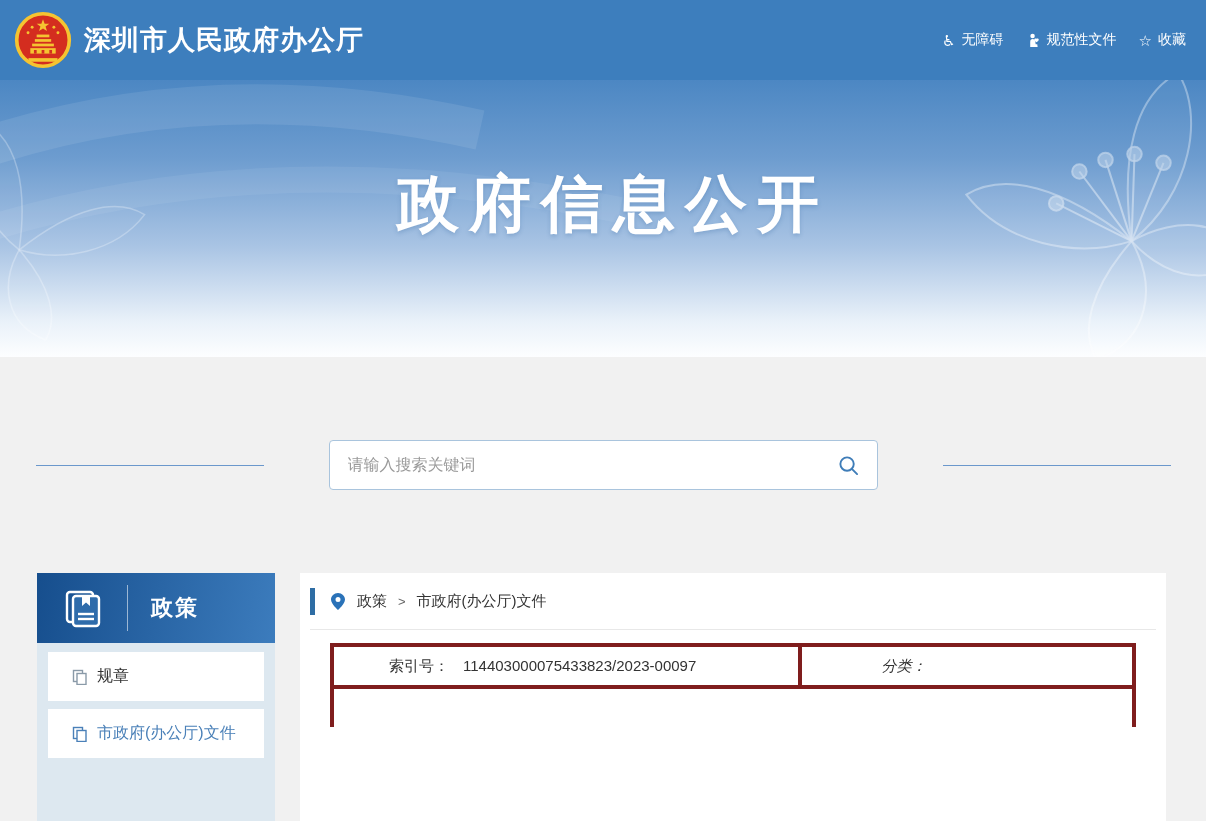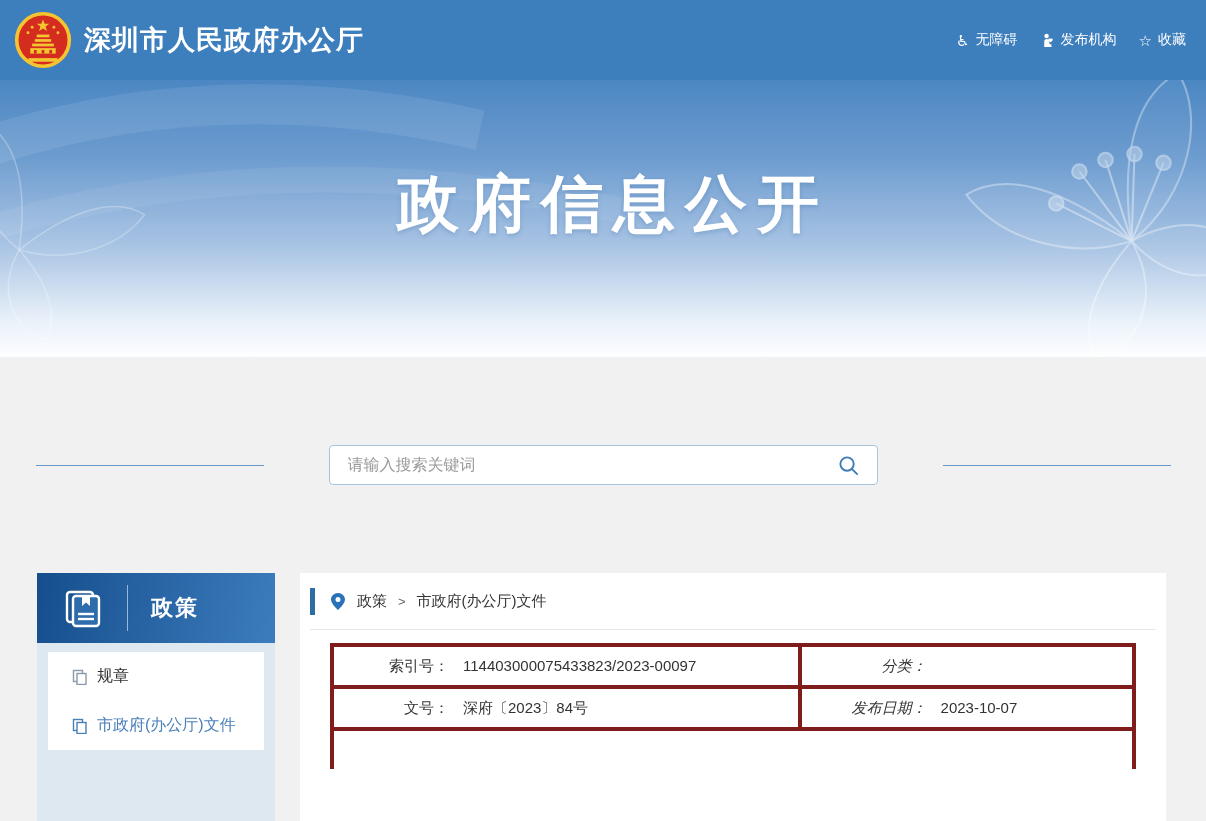--- a/index.html
+++ b/index.html
@@ -41,21 +41,21 @@
   .flower.left  { left:-60px;  top:30px; transform:scaleX(-1); }
   .wave { position:absolute; left:-80px; top:-40px; opacity:.25; }
 
   
   .search-band {
     margin-top:83px; display:flex; align-items:center; justify-content:center;
     height:50px;
   }
   .deco-line { width:228px; height:0; border-top:1px solid #6b98cc; }
   .search-box {
-    width:549px; height:40px; margin:0 65px; background:#fff;
+    width:549px; height:50px; margin:0 65px; background:#fff;
     border:1px solid #a9c4dd; border-radius:4px;
     display:flex; align-items:center; padding:0 18px;
   }
   .search-box input {
     flex:1; border:none; outline:none; font-size:16px;
     font-family:"Liberation Sans","DejaVu Sans",sans-serif; color:#333;
     background:transparent;
   }
   .search-box input::placeholder { color:#9a9a9a; }
   .search-btn { flex:0 0 auto; cursor:pointer; display:flex; }
@@ -65,21 +65,21 @@
   .left-gutter { width:37px; flex:0 0 auto; }
   .sidebar { width:238px; flex:0 0 auto; }
   .sidebar-header {
     height:70px; background:linear-gradient(100deg,#164e8d 0%,#3c7cbd 100%);
     display:flex; align-items:center; padding-left:26px;
   }
   .sidebar-header .vdiv { width:1px; height:46px; background:rgba(255,255,255,.55); margin:0 23px 0 24px; }
   .sidebar-header .stitle { color:#fff; font-size:22px; font-weight:bold; letter-spacing:2px; }
   .sidebar-body { background:#dde8f0; padding:9px 11px; min-height:260px; }
   .side-item {
-    background:#fff; height:49px; 
+    background:#fff; height:49px; margin-bottom:8px;
     display:flex; align-items:center; padding-left:24px; gap:9px;
     font-size:16px; color:#333; cursor:pointer;
   }
   .side-item .doc-ic { display:flex; }
   .side-item.active { color:#4a80b8; }
 
   .gap-col { width:25px; flex:0 0 auto; }
 
   
   .card { flex:1; background:#fff; min-height:300px; margin-right:40px; }
@@ -134,21 +134,21 @@
       <span>无障碍</span>
     </div>
     <div class="hlink">
       <span>
         <svg width="15" height="15" viewBox="0 0 16 16">
           <circle cx="7" cy="3.2" r="2.4" fill="#fff"></circle>
           <path d="M4.5 15 V9.5 Q4.5 6.5 7.2 6.5 Q9.6 6.5 9.9 9 L10.3 12 H12 L12.4 15 Z" fill="#fff"></path>
           <path d="M11.2 6.2 c.9-.9 2.4-.2 2.4 1 0 1-1.3 1.9-2.4 2.6 -1.1-.7-2.4-1.6-2.4-2.6 0-1.2 1.5-1.9 2.4-1z" fill="#fff"></path>
         </svg>
       </span>
-      <span>发布机构</span>
+      <span>规范性文件</span>
     </div>
     <div class="hlink">
       <span class="glyph">☆</span>
       <span>收藏</span>
     </div>
   </div>
 </div>
 
 <div class="banner">
   <svg class="wave" width="900" height="260" viewBox="0 0 900 260">
@@ -254,27 +254,19 @@
     <table class="info-table">
       <tbody>
         <tr>
           <td class="td-left">
             <span class="lbl">索引号：</span><span class="val">114403000075433823/2023-00097</span>
           </td>
           <td>
             <span class="lbl2">分类：</span><span class="val"></span>
           </td>
         </tr>
-        <tr>
-          <td class="td-left">
-            <span class="lbl">文号：</span><span class="val">深府〔2023〕84号</span>
-          </td>
-          <td>
-            <span class="lbl2">发布日期：</span><span class="val">2023-10-07</span>
-          </td>
-        </tr>
         <tr class="partial-row">
           <td colspan="2"></td>
         </tr>
       </tbody>
     </table>
   </div>
 </div>
 
 </body></html>

